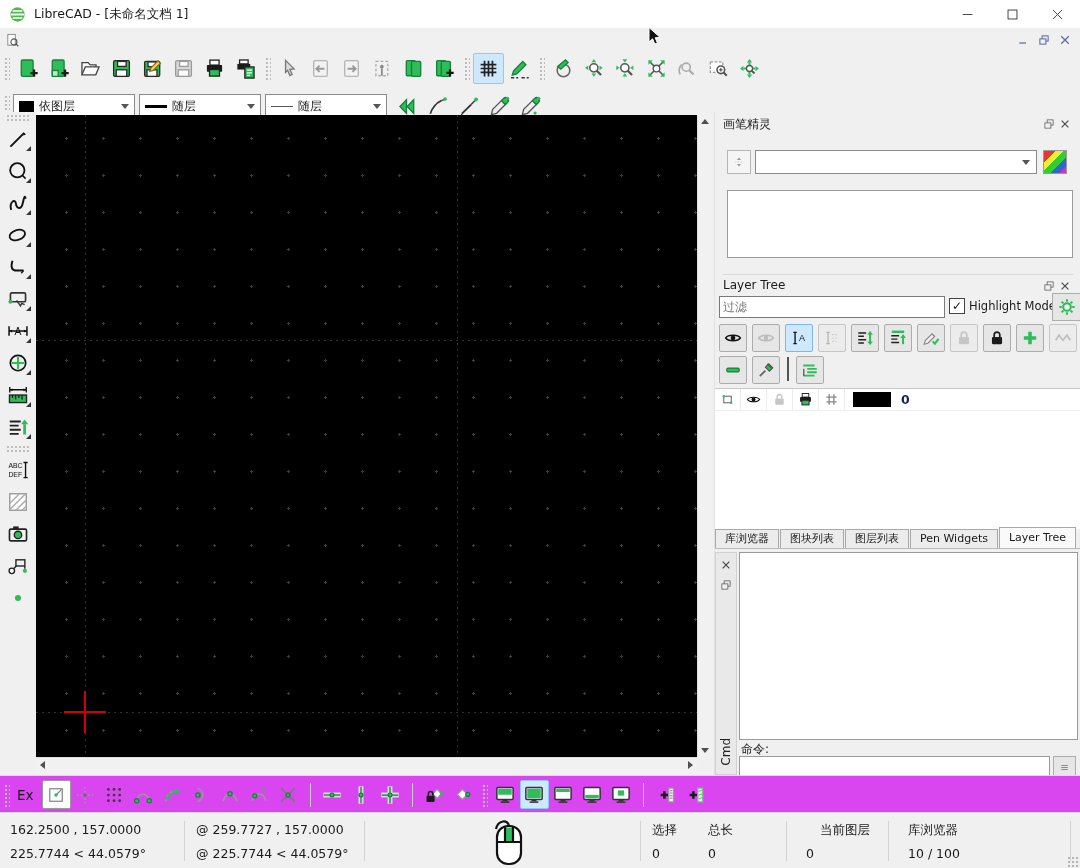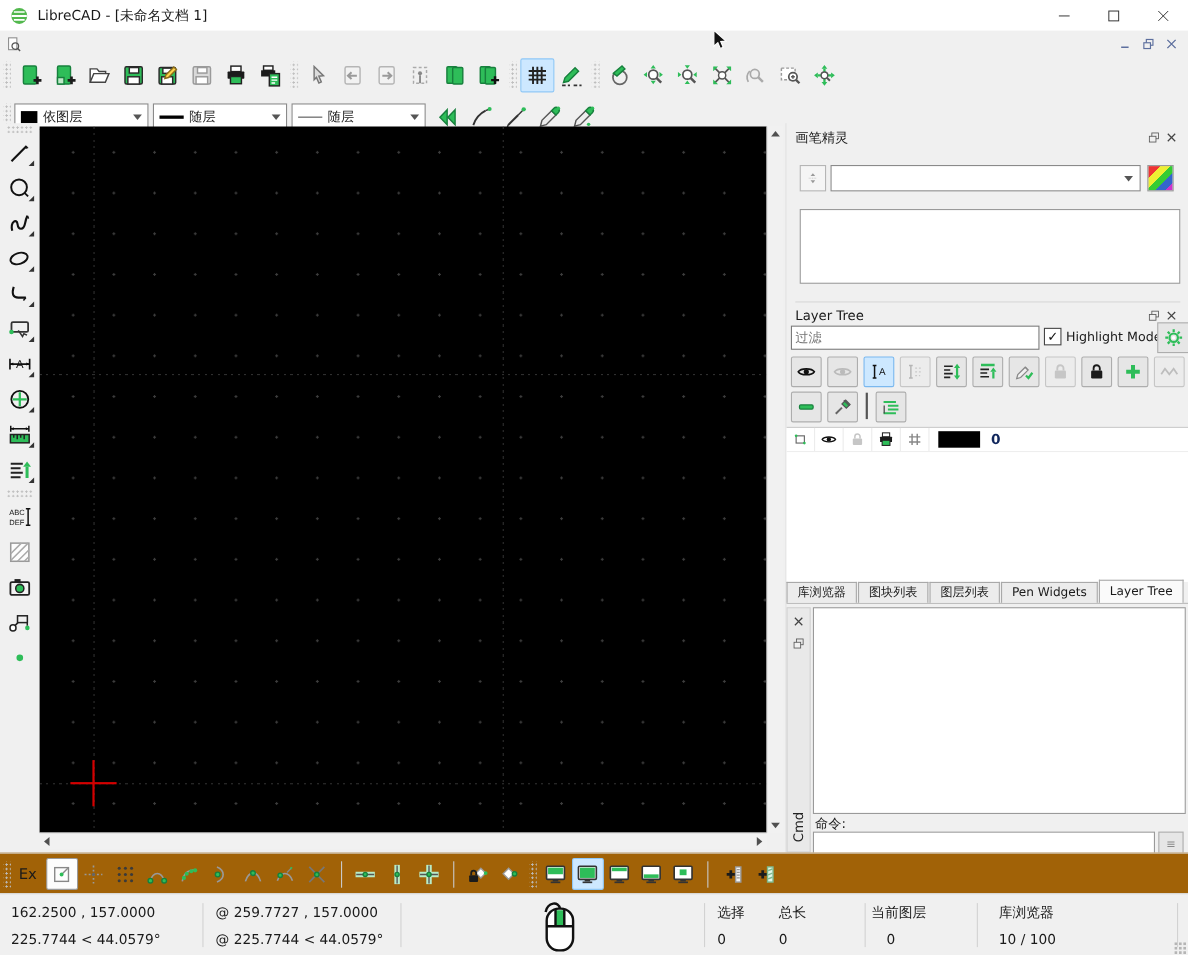--- a/index.html
+++ b/index.html
@@ -61,21 +61,21 @@
   #vscroll{position:absolute;left:697px;top:115px;width:14px;height:642px;background:#f1f1f1;border-left:1px solid #e0e0e0;display:flex;flex-direction:column;justify-content:space-between;align-items:center;}
   #hscroll{position:absolute;left:36px;top:757px;width:661px;height:14px;background:#f1f1f1;border-top:1px solid #e0e0e0;display:flex;justify-content:space-between;align-items:center;}
   .sarr{width:0;height:0;}
   .sarr.up{margin-top:4px;border-left:4px solid transparent;border-right:4px solid transparent;border-bottom:5px solid #505050;}
   .sarr.down{margin-bottom:4px;border-left:4px solid transparent;border-right:4px solid transparent;border-top:5px solid #505050;}
   .sarr.left{margin-left:4px;border-top:4px solid transparent;border-bottom:4px solid transparent;border-right:5px solid #505050;}
   .sarr.right{margin-right:4px;border-top:4px solid transparent;border-bottom:4px solid transparent;border-left:5px solid #505050;}
 
   
   #rightpanel{position:absolute;left:714px;top:112px;width:366px;height:663px;background:#f0f0f0;border-left:1px solid #e2e2e2;}
-  .dock-title{position:absolute;height:18px;display:flex;align-items:center;font-size:12px;}
+  .dock-title{position:absolute;height:18px;display:flex;align-items:flex-start;font-size:12px;}
   .dock-btn{width:16px;height:16px;display:flex;align-items:center;justify-content:center;}
   .dock-btn .ic{width:12px;height:12px;}
   #pw-updown{position:absolute;left:12px;top:38px;width:22px;height:22px;border:1px solid #b5b5b5;background:#f5f5f5;display:flex;align-items:center;justify-content:center;}
   #pw-updown .ic{width:12px;height:12px;}
   #pw-combo{position:absolute;left:40px;top:38px;width:280px;height:22px;background:#fff;border:1px solid #8a8a8a;display:flex;align-items:center;}
   #pw-combo .chev{margin-left:auto;margin-right:6px;width:0;height:0;border-left:4px solid transparent;border-right:4px solid transparent;border-top:5px solid #555;}
   #pw-colorbtn{position:absolute;left:328px;top:38px;width:22px;height:22px;border:1px solid #9a9a9a;background:linear-gradient(135deg,#e33 0 25%,#ee3 25% 45%,#3c3 45% 65%,#36c 65% 85%,#c3c 85%);}
   #pw-list{position:absolute;left:12px;top:78px;width:344px;height:66px;background:#fff;border:1px solid #9a9a9a;}
 
   #lt-filter{position:absolute;left:4px;top:184px;width:218px;height:20px;border:1px solid #7a7a7a;background:#fff;font-family:inherit;font-size:12px;padding:0 3px;box-sizing:content-box;}
@@ -107,21 +107,21 @@
   #cmd-bar{position:absolute;left:0px;top:440px;width:22px;height:223px;background:#e9e9e9;border:1px solid #d2d2d2;box-sizing:border-box;display:flex;flex-direction:column;align-items:center;}
   #cmd-bar .dock-btn{margin-top:4px;}
   #cmd-vlabel{margin-top:auto;margin-bottom:8px;writing-mode:vertical-rl;transform:rotate(180deg);font-size:12px;color:#222;}
   #cmd-out{position:absolute;left:24px;top:440px;width:337px;height:186px;background:#fff;border:1px solid #9a9a9a;}
   #cmd-prompt{position:absolute;left:26px;top:629px;font-size:12px;}
   #cmd-input{position:absolute;left:24px;top:644px;width:305px;height:17px;border:1px solid #9a9a9a;background:#fff;font-family:inherit;font-size:12px;}
   #cmd-menubtn{position:absolute;left:338px;top:644px;width:21px;height:21px;border:1px solid #adadad;background:#e6e6e6;display:flex;align-items:center;justify-content:center;}
   #cmd-menubtn .ic{width:13px;height:13px;}
 
   
-  #bottomtb{position:absolute;left:0;top:775px;width:1080px;height:37px;background:#a16207;border-top:1px solid #dcdcdc;display:flex;align-items:center;}
+  #bottomtb{position:absolute;left:0;top:775px;width:1080px;height:37px;background:#d946ef;border-top:1px solid #dcdcdc;display:flex;align-items:center;}
   #exlabel{font-size:13.5px;margin:0 8px 0 4px;}
   .snapbtn{width:27px;height:27px;display:flex;align-items:center;justify-content:center;border:1px solid transparent;border-radius:2px;}
   .snapbtn .ic{width:20px;height:20px;}
   .snapbtn.framed{background:#fdfdfd;border:1px solid #9a9a9a;}
   .snapbtn.active{background:#cde8ff;border:1px solid #90c8f6;}
   .bsep{width:1px;height:24px;background:#c9c9c9;margin:0 7px;}
 
   
   #statusbar{position:absolute;left:0;top:812px;width:1080px;height:56px;background:#f0f0f0;border-top:1px solid #d9d9d9;}
   .coordcell{position:absolute;top:0;height:56px;font-size:12.5px;}
@@ -1172,21 +1172,21 @@
     <div id="statusfields">
         <div class="sfield" style="width: 56px;">
           <div class="flabel">选择</div>
           <div class="fvalue">0</div>
         </div>
         <div class="sfield" style="width: 90px;">
           <div class="flabel">总长</div>
           <div class="fvalue">0</div>
         </div>
         <div class="sfield" style="width: 102px;">
-          <div class="flabel" style="left: 0;">当前图层</div>
+          <div class="flabel" style="left: 28px;">当前图层</div>
           <div class="fvalue" style="left: 14px;">0</div>
         </div>
         <div class="sfield" style="width: 150px;">
           <div class="flabel" style="left: 14px;">库浏览器</div>
           <div class="fvalue" style="left: 14px;">10 / 100</div>
         </div>
       </div>
     <div id="grip"></div>
   </div>
 

